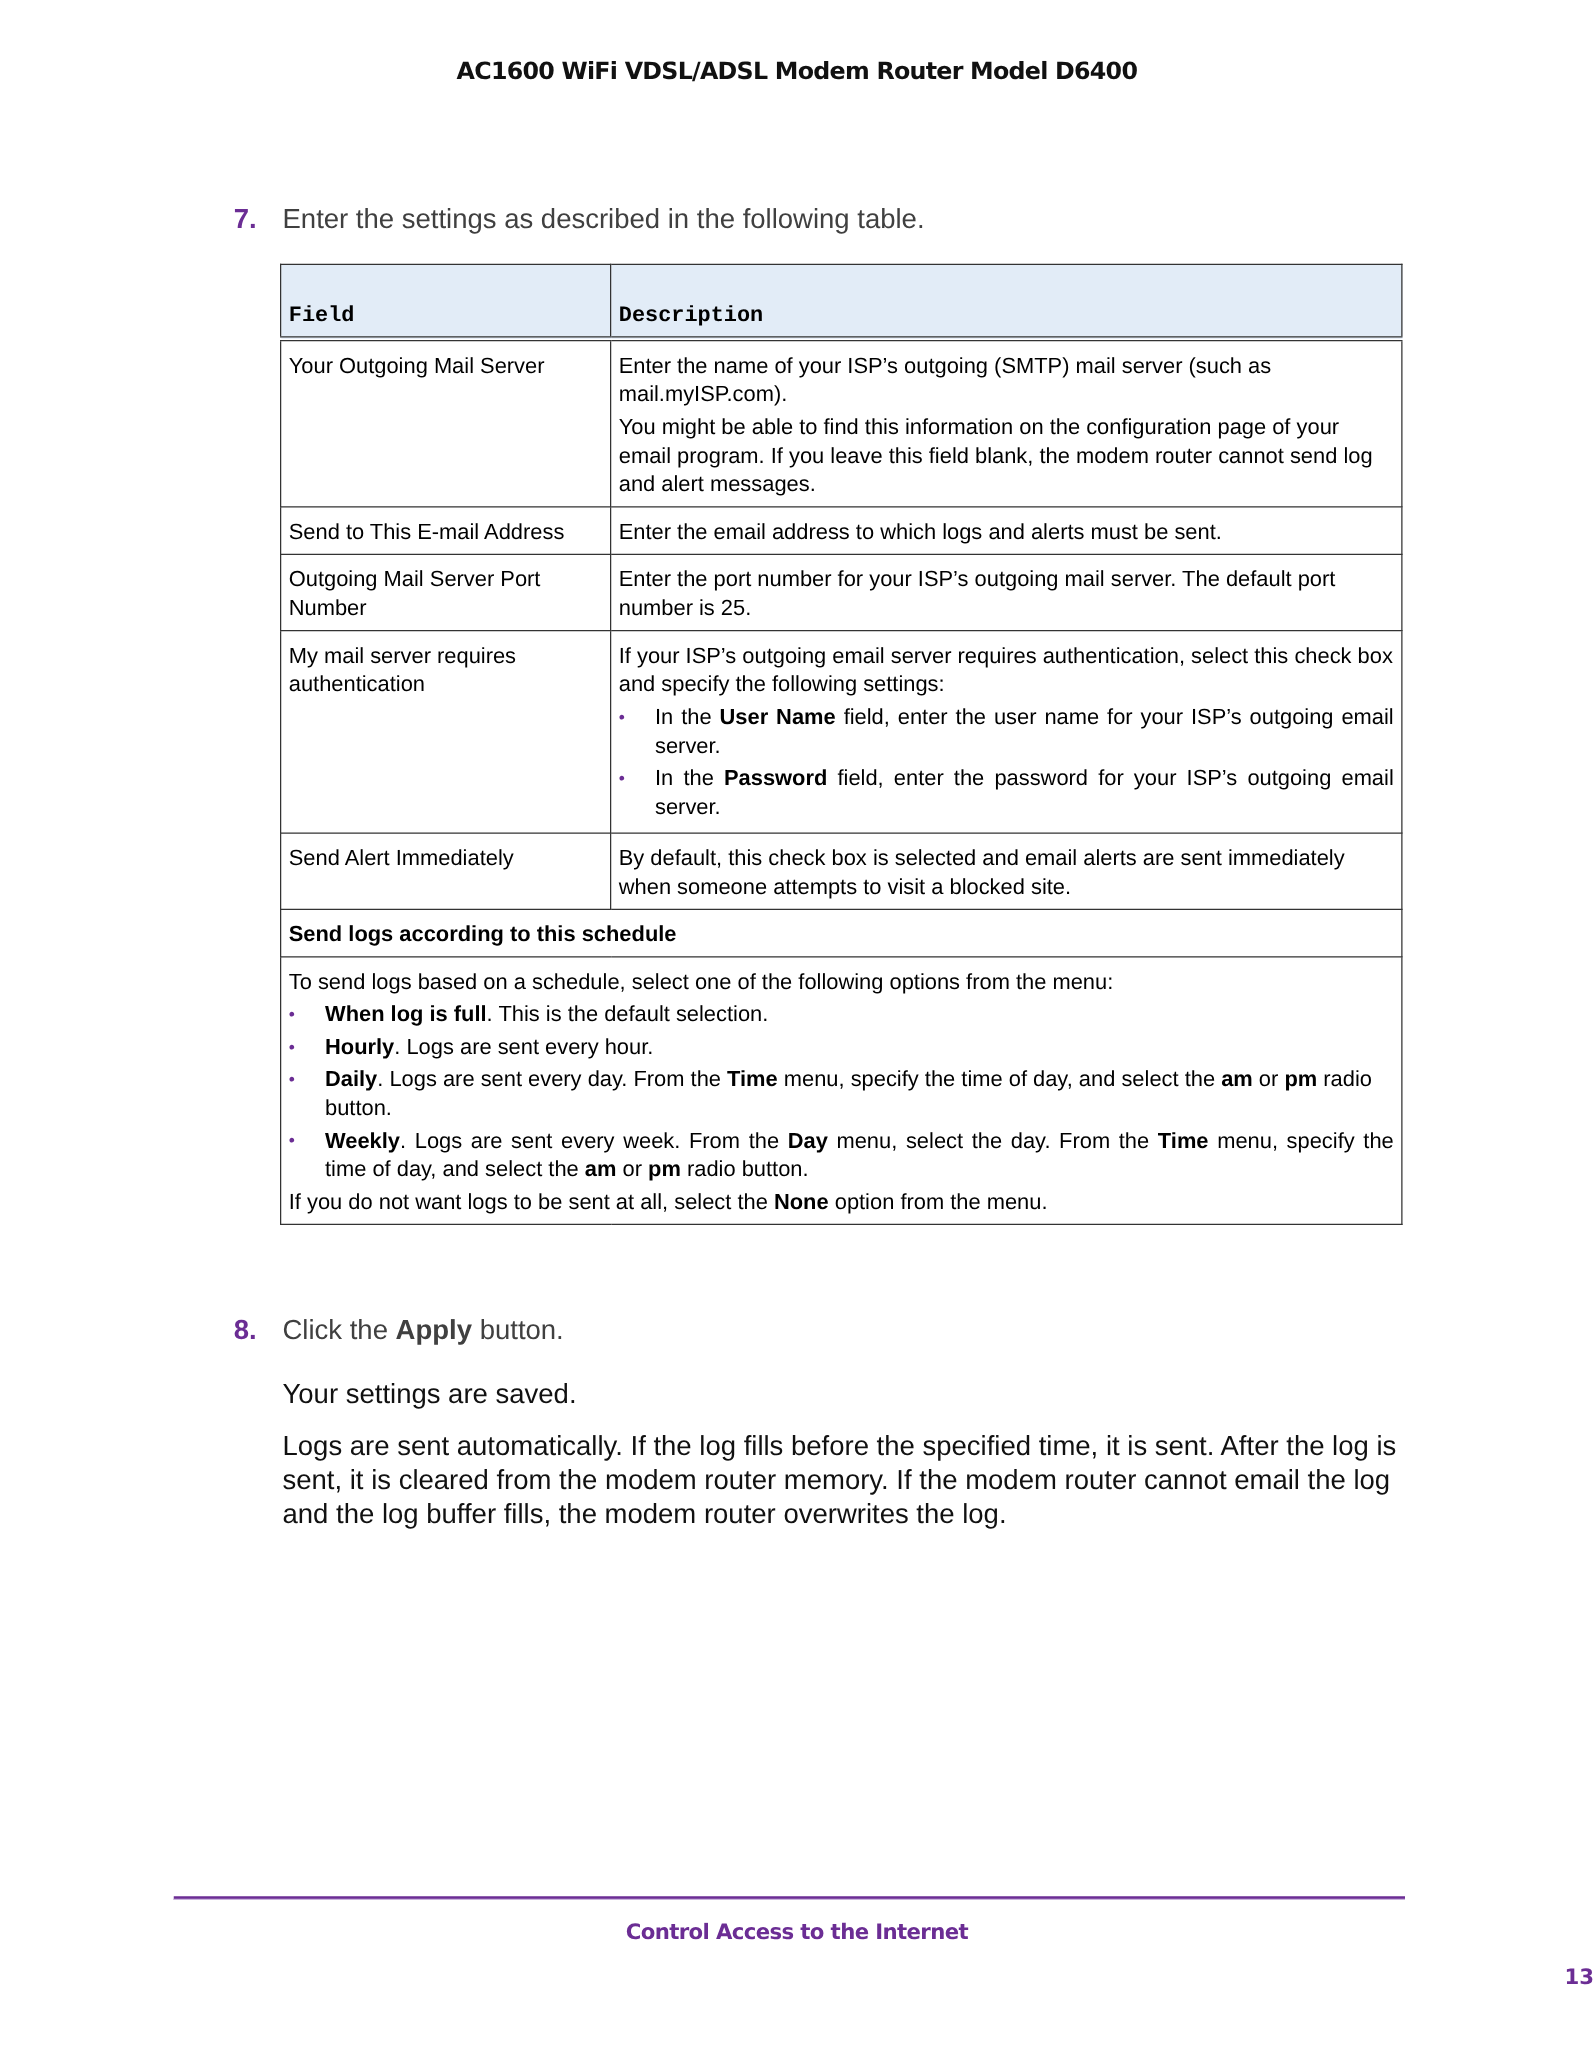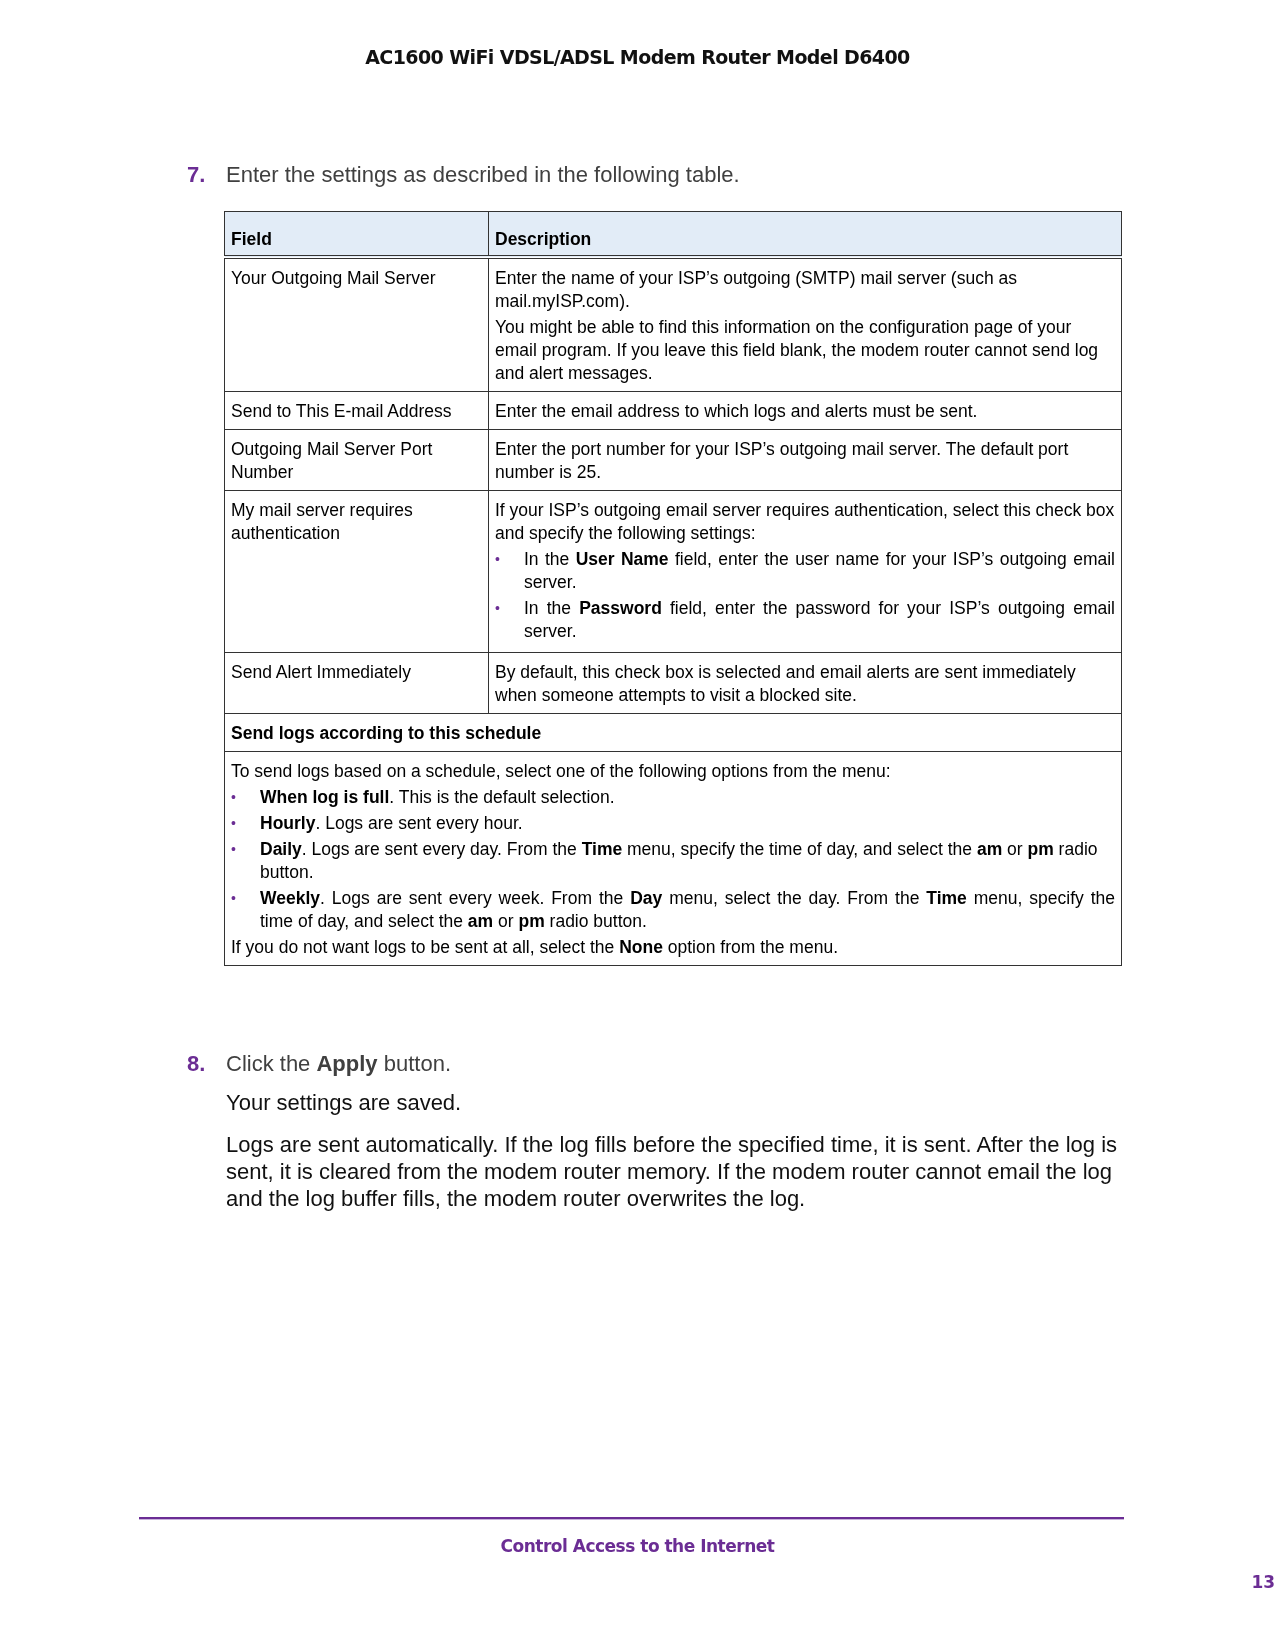--- a/index.html
+++ b/index.html
@@ -15,37 +15,38 @@
     .step {
       position: absolute; left: 187px; font-size: 22px; line-height: 27px;
     }
     .step .num {
       display: inline-block; width: 39px; color: #6b2d94; font-weight: bold;
     }
     .step .text { color: #404040; }
     #step7 { top: 161px; }
     #step8 { top: 1050px; }
     .para {
-      position: absolute; left: 226px; width: 900px; font-size: 22px; line-height: 27px; color: #111;
+      position: absolute; left: 226px; width: 900px; font-size: 22px; line-height: 27px; color: #111; margin-top: 12px;
     }
     #saved { top: 1089px; }
     #logs-para { top: 1131px; width: 905px; }
 
     table.settings {
       position: absolute; left: 224px; top: 211px; width: 898px;
       border-collapse: collapse; font-size: 17.5px; line-height: 23px;
       border: 1.5px solid #333;
     }
     table.settings td, table.settings th {
       border: 1.5px solid #333; vertical-align: top; text-align: left;
       padding: 8px 6px 6px 6px;
     }
     table.settings th {
-      background: #e2ecf7; font-weight: bold; padding: 16px 6px 4px 6px;
+      background: #e2ecf7; font-weight: bold; padding: 30px 6px 4px 6px;
       border-bottom: 4px double #333;
+      font-family: Liberation Mono, monospace;
     }
     .col-field { width: 251px; }
     .section-row td { font-weight: bold; padding: 10px 6px 7px 6px; }
     .desc p { margin: 0 0 3px 0; }
     .desc p:last-child { margin-bottom: 0; }
     ul.bullets { list-style: none; margin: 3px 0 0 0; padding: 0; }
     ul.bullets li {
       position: relative; padding-left: 29px; margin-bottom: 3px; text-align: justify;
     }
     ul.bullets li .dot {

